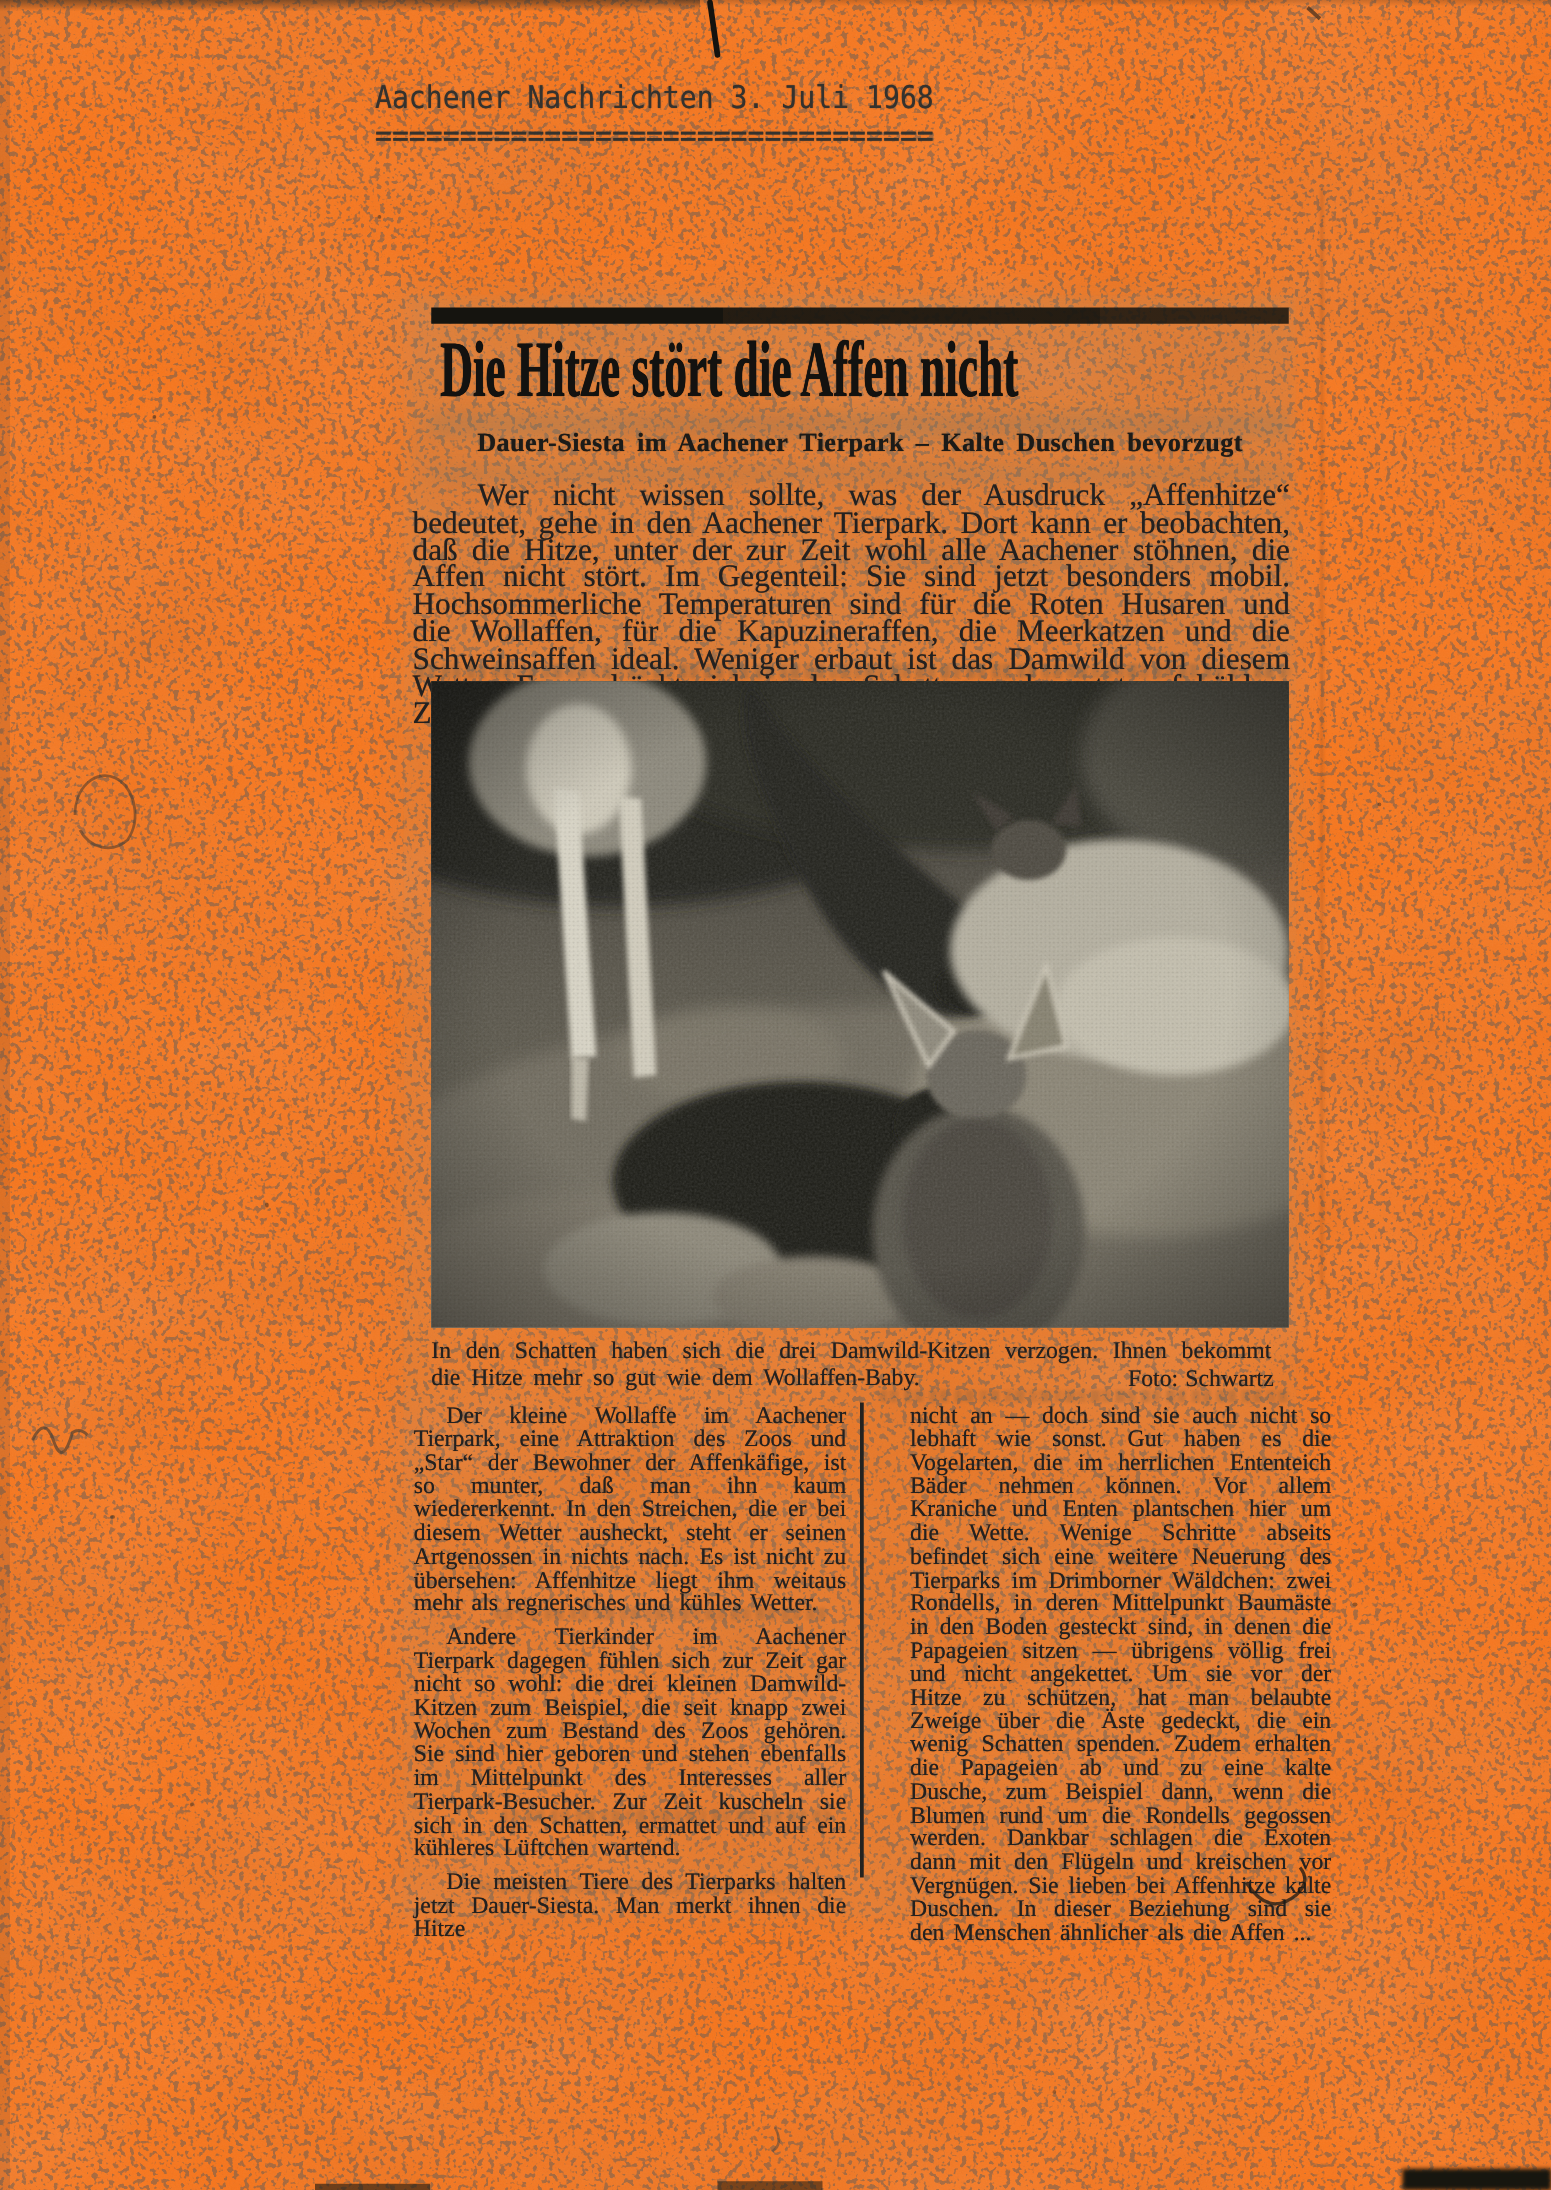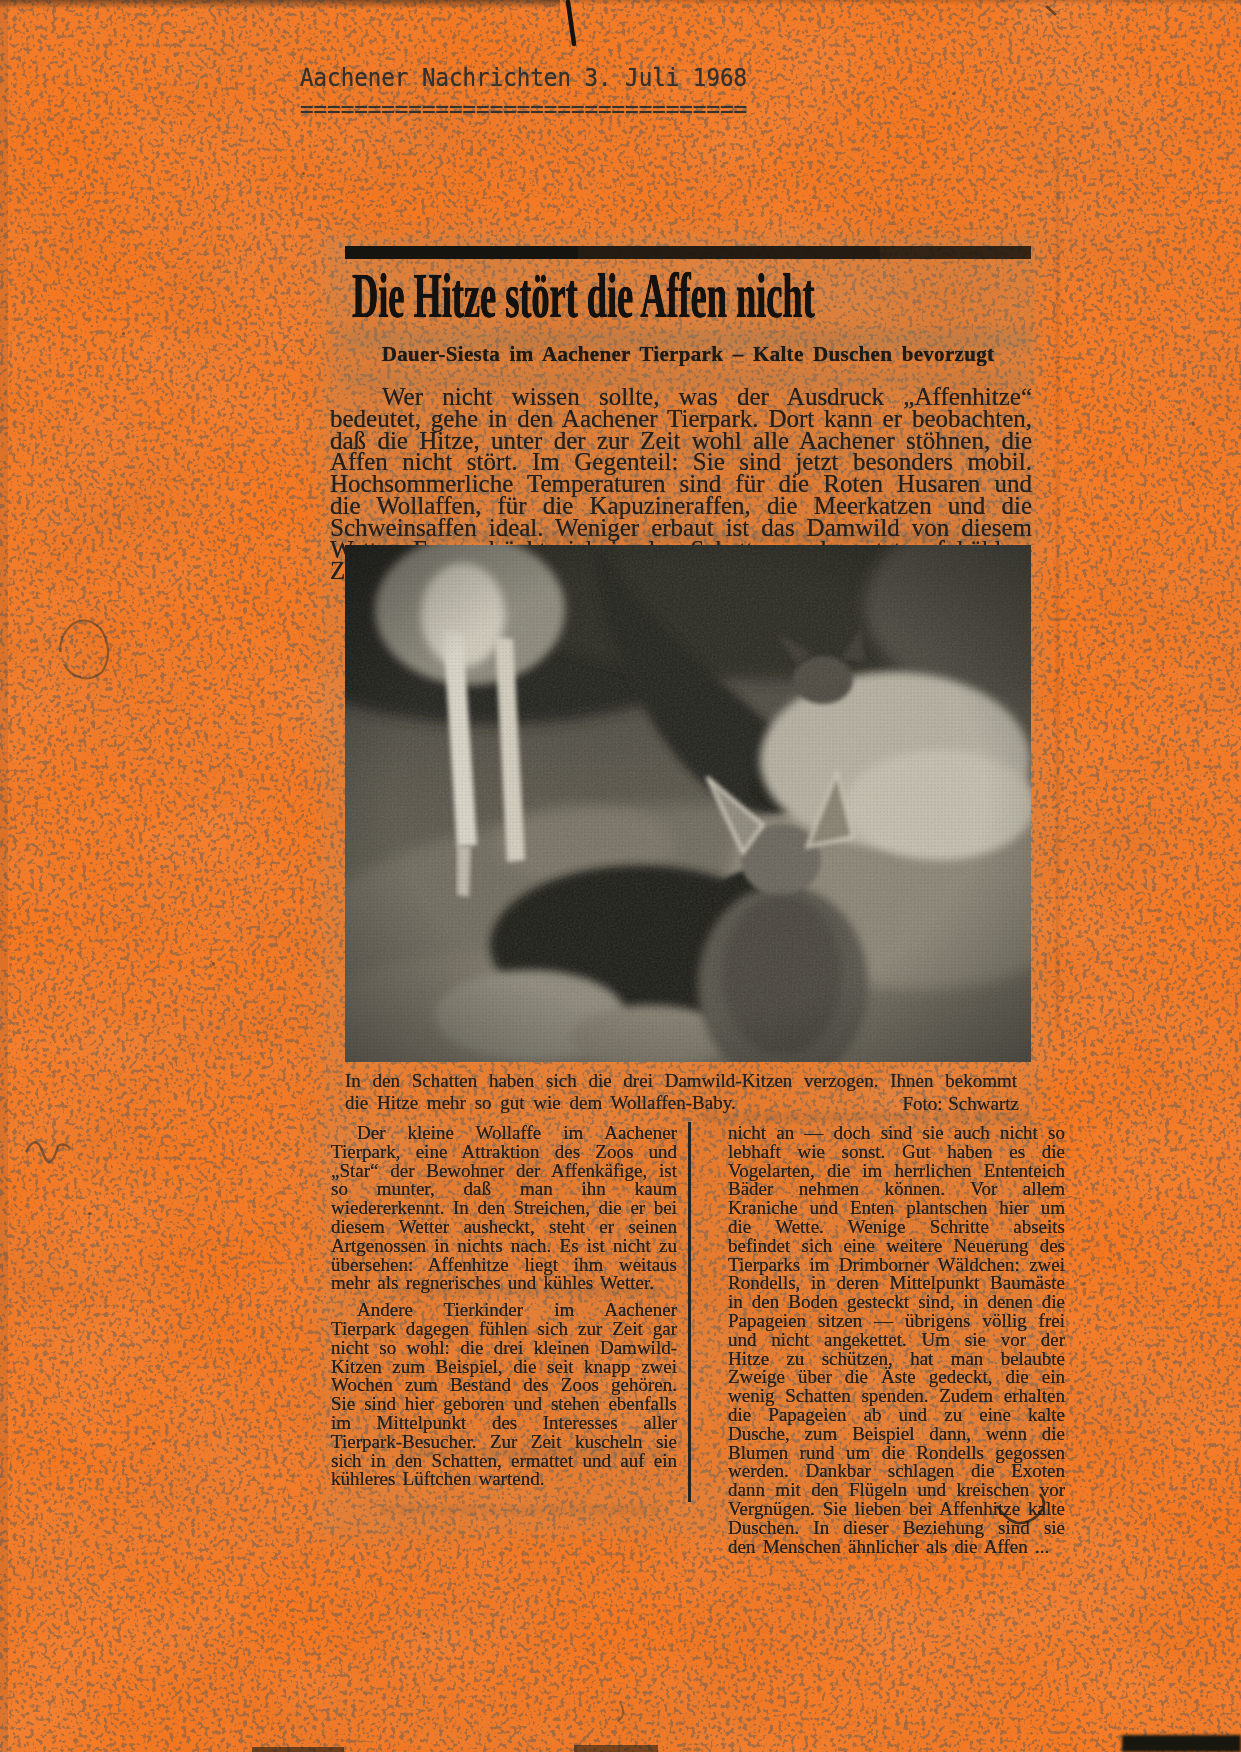--- a/index.html
+++ b/index.html
@@ -212,20 +212,21 @@
 
   <div class="caption">
     <span>In den Schatten haben sich die drei Damwild-Kitzen verzogen. Ihnen bekommt die Hitze mehr so gut wie dem Wollaffen-Baby.</span>
     <span class="credit">Foto: Schwartz</span>
   </div>
 
   <div class="abs col-rule"></div>
   <div class="col left">
     <p>Der kleine Wollaffe im Aachener Tierpark, eine Attraktion des Zoos und „Star“ der Bewohner der Affenkäfige, ist so munter, daß man ihn kaum wiedererkennt. In den Streichen, die er bei diesem Wetter ausheckt, steht er seinen Artgenossen in nichts nach. Es ist nicht zu übersehen: Affenhitze liegt ihm weitaus mehr als regnerisches und kühles Wetter.</p>
     <p>Andere Tierkinder im Aachener Tierpark dagegen fühlen sich zur Zeit gar nicht so wohl: die drei kleinen Damwild-Kitzen zum Beispiel, die seit knapp zwei Wochen zum Bestand des Zoos gehören. Sie sind hier geboren und stehen ebenfalls im Mittelpunkt des Interesses aller Tierpark-Besucher. Zur Zeit kuscheln sie sich in den Schatten, ermattet und auf ein kühleres Lüftchen wartend.</p>
+    <p>Die meisten Tiere des Tierparks halten jetzt Dauer-Siesta. Man merkt ihnen die Hitze</p>
   </div>
   <div class="col right">
     <p>nicht an — doch sind sie auch nicht so lebhaft wie sonst. Gut haben es die Vogelarten, die im herrlichen Ententeich Bäder nehmen können. Vor allem Kraniche und Enten plantschen hier um die Wette. Wenige Schritte abseits befindet sich eine weitere Neuerung des Tierparks im Drimborner Wäldchen: zwei Rondells, in deren Mittelpunkt Baumäste in den Boden gesteckt sind, in denen die Papageien sitzen — übrigens völlig frei und nicht angekettet. Um sie vor der Hitze zu schützen, hat man belaubte Zweige über die Äste gedeckt, die ein wenig Schatten spenden. Zudem erhalten die Papageien ab und zu eine kalte Dusche, zum Beispiel dann, wenn die Blumen rund um die Rondells gegossen werden. Dankbar schlagen die Exoten dann mit den Flügeln und kreischen vor Vergnügen. Sie lieben bei Affenhitze kalte Duschen. In dieser Beziehung sind sie den Menschen ähnlicher als die Affen ...</p>
   </div>
 
   <div class="abs edge-top"></div>
   <div class="abs edge-top2"></div>
   <div class="abs edge-left"></div>
   <div class="abs fold"></div>
   <div class="abs corner-br"></div>

